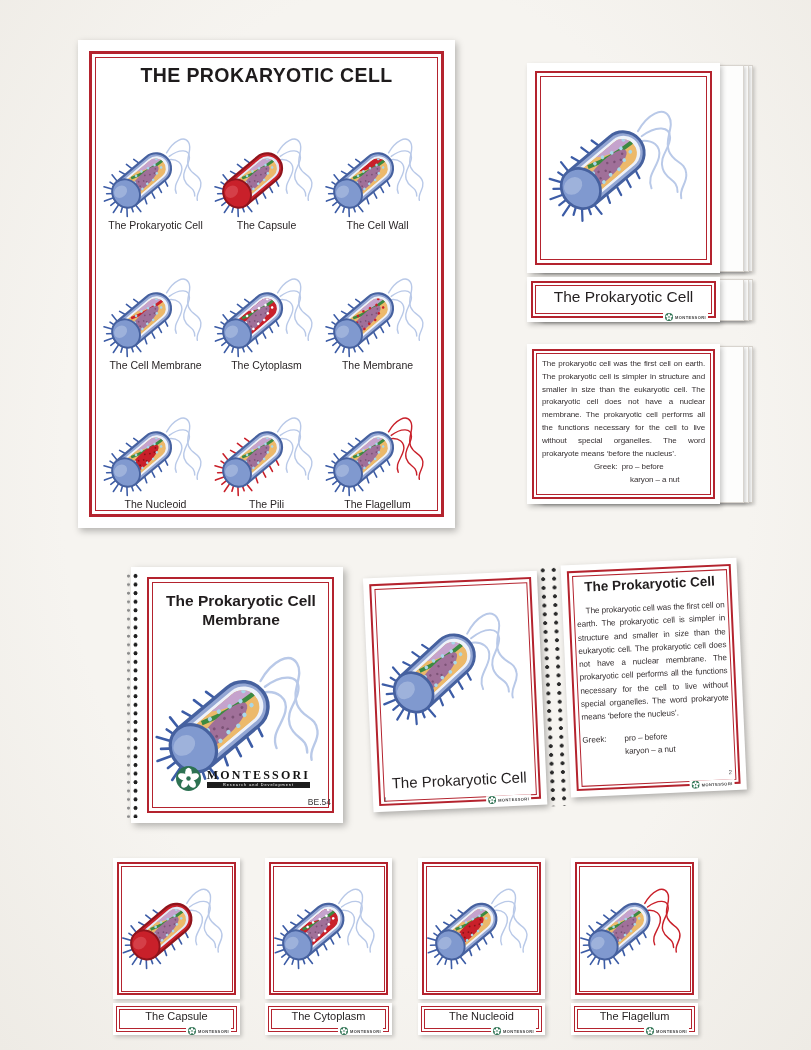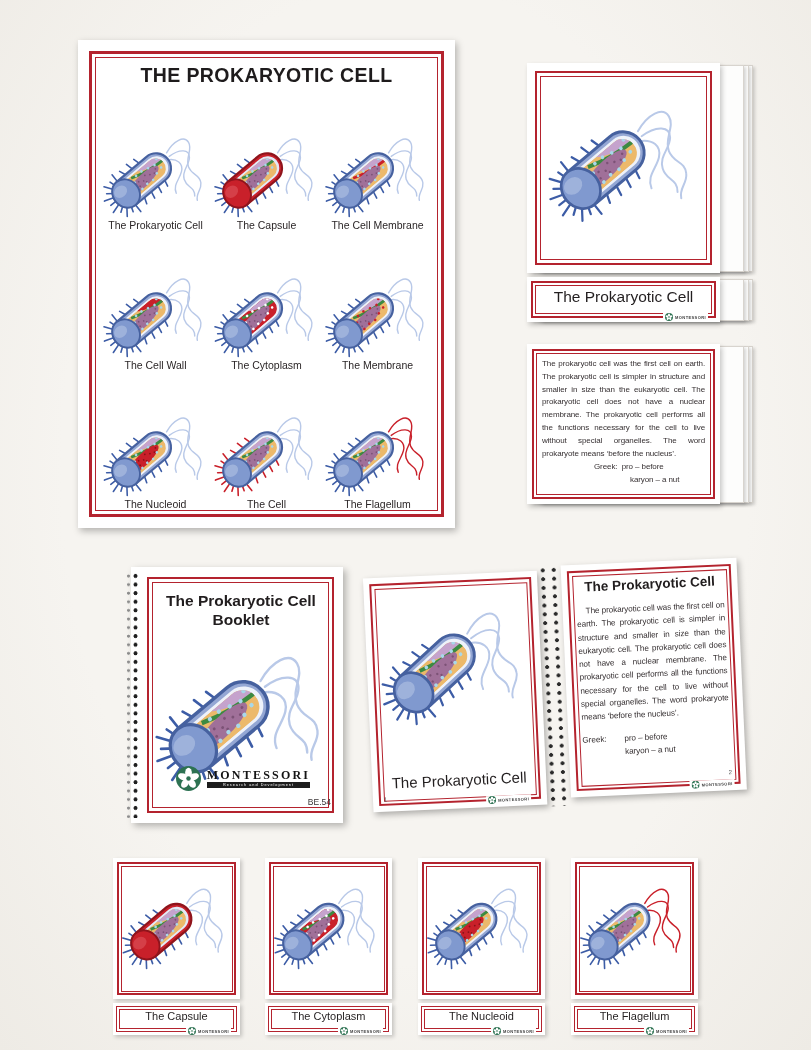--- a/index.html
+++ b/index.html
@@ -294,20 +294,93 @@
                   <line x1="0" y1="-16" x2="-2" y2="-25"></line>
                   <line x1="10" y1="-16" x2="8" y2="-24"></line>
                   <line x1="-10" y1="16" x2="-13" y2="24"></line>
                   <line x1="0" y1="16" x2="-2" y2="25"></line>
                   <line x1="10" y1="16" x2="8" y2="25"></line>
                   <line x1="20" y1="16" x2="18" y2="24"></line>
                 </g>
     <rect x="-38" y="-17" width="76" height="34" rx="17" fill="#94a7d4" stroke="#46619f" stroke-width="2.4"></rect>
     <rect x="-34.5" y="-13.4" width="69.5" height="26.8" rx="13.4" fill="#eef2fa"></rect>
     <defs>
+                  <clipPath id="cp2">
+                    <rect x="-32" y="-11.5" width="64" height="23" rx="11.5"></rect>
+                  </clipPath>
+                </defs>
+    <g clip-path="url(#cp2)">
+      <rect x="-32" y="-11.5" width="64" height="23" fill="#ecb96b"></rect>
+      <path d="M2,-11.5 L32,-11.5 L32,-1 C18,-3.5 7,-7.5 2,-11.5 Z" fill="#c9202a"></path>
+      <path d="M-8,-9.5 C6,-4.5 20,-2.5 32,-2.2" stroke="#3c8a41" stroke-width="3.2" fill="none"></path>
+      <ellipse cx="1" cy="1.5" rx="23" ry="6.8" fill="#a07099" transform="rotate(-4 1 1.5)"></ellipse>
+      <circle cx="-14" cy="1" r="1" fill="#7c5276"></circle>
+                  <circle cx="-9" cy="3" r="1" fill="#7c5276"></circle>
+                  <circle cx="-4" cy="-1" r="1" fill="#7c5276"></circle>
+                  <circle cx="1" cy="2" r="1" fill="#7c5276"></circle>
+                  <circle cx="6" cy="-2" r="1" fill="#7c5276"></circle>
+                  <circle cx="11" cy="1" r="1" fill="#7c5276"></circle>
+                  <circle cx="16" cy="3" r="1" fill="#7c5276"></circle>
+                  <circle cx="20" cy="0" r="1" fill="#7c5276"></circle>
+                  <circle cx="-6" cy="4" r="1" fill="#7c5276"></circle>
+                  <circle cx="3" cy="5" r="1" fill="#7c5276"></circle>
+                  <circle cx="-16" cy="7" r="1.5" fill="#a8d8ea"></circle>
+                  <circle cx="-12" cy="-6" r="1.5" fill="#a8d8ea"></circle>
+                  <circle cx="-6" cy="8" r="1.5" fill="#a8d8ea"></circle>
+                  <circle cx="-2" cy="-8" r="1.5" fill="#a8d8ea"></circle>
+                  <circle cx="2" cy="7" r="1.5" fill="#a8d8ea"></circle>
+                  <circle cx="6" cy="-8" r="1.5" fill="#a8d8ea"></circle>
+                  <circle cx="10" cy="8" r="1.5" fill="#a8d8ea"></circle>
+                  <circle cx="14" cy="-6" r="1.5" fill="#a8d8ea"></circle>
+                  <circle cx="18" cy="5" r="1.5" fill="#a8d8ea"></circle>
+                  <circle cx="22" cy="-4" r="1.5" fill="#a8d8ea"></circle>
+                  <circle cx="26" cy="3" r="1.5" fill="#a8d8ea"></circle>
+                  <circle cx="-20" cy="2" r="1.5" fill="#a8d8ea"></circle>
+                  <circle cx="28" cy="-8" r="1.5" fill="#a8d8ea"></circle>
+                  <circle cx="-8" cy="-3" r="1.5" fill="#a8d8ea"></circle>
+    </g>
+    <ellipse cx="-23.5" cy="0" rx="15" ry="17" fill="#8099cf" stroke="#46619f" stroke-width="2.2"></ellipse>
+    <ellipse cx="-27" cy="-5.5" rx="8" ry="6.5" fill="#b6c6e6" opacity="0.55"></ellipse>
+  </g>
+            </svg>
+          </div>
+        <figcaption>The Cell Wall</figcaption>
+      </figure>
+      <figure class="pcell">
+        <div class="cellimg">
+            <svg viewBox="0 0 120 100" xmlns="http://www.w3.org/2000/svg">
+  <g fill="none" stroke="#b9c9e8" stroke-width="1.6" stroke-linecap="round">
+    <path d="M72,26 C80,12 92,6 97,14 C102,22 93,32 97,42 C101,52 110,50 111,60 C112,68 105,72 107,80"></path>
+    <path d="M75,30 C87,21 98,22 98,31 C98,40 89,46 92,56 C95,66 104,64 104,75"></path>
+    <path d="M73,34 C84,32 91,38 89,47 C87,56 79,62 83,72"></path>
+  </g>
+  <g transform="translate(44,57) rotate(-40)">
+    <g stroke="#3c5ca6" stroke-width="1.8" stroke-linecap="round">
+                  <line x1="-23.5" y1="13.0" x2="-23.9" y2="26.5"></line>
+                  <line x1="-27.4" y1="12.2" x2="-30.7" y2="21.1"></line>
+                  <line x1="-31.0" y1="10.2" x2="-39.3" y2="20.9"></line>
+                  <line x1="-33.8" y1="7.3" x2="-41.7" y2="12.6"></line>
+                  <line x1="-35.5" y1="3.6" x2="-48.5" y2="7.3"></line>
+                  <line x1="-36.0" y1="-0.5" x2="-45.5" y2="-0.8"></line>
+                  <line x1="-35.2" y1="-4.4" x2="-47.9" y2="-9.1"></line>
+                  <line x1="-33.2" y1="-8.0" x2="-40.7" y2="-13.9"></line>
+                  <line x1="-30.3" y1="-10.8" x2="-37.8" y2="-22.0"></line>
+                  <line x1="-26.6" y1="-12.5" x2="-29.2" y2="-21.6"></line>
+                  <line x1="-22.5" y1="-13.0" x2="-22.1" y2="-26.5"></line>
+                  <line x1="-10" y1="-16" x2="-13" y2="-24"></line>
+                  <line x1="0" y1="-16" x2="-2" y2="-25"></line>
+                  <line x1="10" y1="-16" x2="8" y2="-24"></line>
+                  <line x1="-10" y1="16" x2="-13" y2="24"></line>
+                  <line x1="0" y1="16" x2="-2" y2="25"></line>
+                  <line x1="10" y1="16" x2="8" y2="25"></line>
+                  <line x1="20" y1="16" x2="18" y2="24"></line>
+                </g>
+    <rect x="-38" y="-17" width="76" height="34" rx="17" fill="#94a7d4" stroke="#46619f" stroke-width="2.4"></rect>
+    <rect x="-34.5" y="-13.4" width="69.5" height="26.8" rx="13.4" fill="#eef2fa"></rect>
+    <defs>
                   <clipPath id="cp3">
                     <rect x="-32" y="-11.5" width="64" height="23" rx="11.5"></rect>
                   </clipPath>
                 </defs>
     <g clip-path="url(#cp3)">
       <rect x="-32" y="-11.5" width="64" height="23" fill="#ecb96b"></rect>
       <path d="M2,-11.5 L32,-11.5 L32,-1 C18,-3.5 7,-7.5 2,-11.5 Z" fill="#c5a3cd"></path>
       <path d="M-8,-9.5 C6,-4.5 20,-2.5 32,-2.2" stroke="#c9202a" stroke-width="3.2" fill="none"></path>
       <ellipse cx="1" cy="1.5" rx="23" ry="6.8" fill="#a07099" transform="rotate(-4 1 1.5)"></ellipse>
       <circle cx="-14" cy="1" r="1" fill="#7c5276"></circle>
@@ -367,93 +440,20 @@
                   <line x1="0" y1="-16" x2="-2" y2="-25"></line>
                   <line x1="10" y1="-16" x2="8" y2="-24"></line>
                   <line x1="-10" y1="16" x2="-13" y2="24"></line>
                   <line x1="0" y1="16" x2="-2" y2="25"></line>
                   <line x1="10" y1="16" x2="8" y2="25"></line>
                   <line x1="20" y1="16" x2="18" y2="24"></line>
                 </g>
     <rect x="-38" y="-17" width="76" height="34" rx="17" fill="#94a7d4" stroke="#46619f" stroke-width="2.4"></rect>
     <rect x="-34.5" y="-13.4" width="69.5" height="26.8" rx="13.4" fill="#eef2fa"></rect>
     <defs>
-                  <clipPath id="cp2">
-                    <rect x="-32" y="-11.5" width="64" height="23" rx="11.5"></rect>
-                  </clipPath>
-                </defs>
-    <g clip-path="url(#cp2)">
-      <rect x="-32" y="-11.5" width="64" height="23" fill="#ecb96b"></rect>
-      <path d="M2,-11.5 L32,-11.5 L32,-1 C18,-3.5 7,-7.5 2,-11.5 Z" fill="#c9202a"></path>
-      <path d="M-8,-9.5 C6,-4.5 20,-2.5 32,-2.2" stroke="#3c8a41" stroke-width="3.2" fill="none"></path>
-      <ellipse cx="1" cy="1.5" rx="23" ry="6.8" fill="#a07099" transform="rotate(-4 1 1.5)"></ellipse>
-      <circle cx="-14" cy="1" r="1" fill="#7c5276"></circle>
-                  <circle cx="-9" cy="3" r="1" fill="#7c5276"></circle>
-                  <circle cx="-4" cy="-1" r="1" fill="#7c5276"></circle>
-                  <circle cx="1" cy="2" r="1" fill="#7c5276"></circle>
-                  <circle cx="6" cy="-2" r="1" fill="#7c5276"></circle>
-                  <circle cx="11" cy="1" r="1" fill="#7c5276"></circle>
-                  <circle cx="16" cy="3" r="1" fill="#7c5276"></circle>
-                  <circle cx="20" cy="0" r="1" fill="#7c5276"></circle>
-                  <circle cx="-6" cy="4" r="1" fill="#7c5276"></circle>
-                  <circle cx="3" cy="5" r="1" fill="#7c5276"></circle>
-                  <circle cx="-16" cy="7" r="1.5" fill="#a8d8ea"></circle>
-                  <circle cx="-12" cy="-6" r="1.5" fill="#a8d8ea"></circle>
-                  <circle cx="-6" cy="8" r="1.5" fill="#a8d8ea"></circle>
-                  <circle cx="-2" cy="-8" r="1.5" fill="#a8d8ea"></circle>
-                  <circle cx="2" cy="7" r="1.5" fill="#a8d8ea"></circle>
-                  <circle cx="6" cy="-8" r="1.5" fill="#a8d8ea"></circle>
-                  <circle cx="10" cy="8" r="1.5" fill="#a8d8ea"></circle>
-                  <circle cx="14" cy="-6" r="1.5" fill="#a8d8ea"></circle>
-                  <circle cx="18" cy="5" r="1.5" fill="#a8d8ea"></circle>
-                  <circle cx="22" cy="-4" r="1.5" fill="#a8d8ea"></circle>
-                  <circle cx="26" cy="3" r="1.5" fill="#a8d8ea"></circle>
-                  <circle cx="-20" cy="2" r="1.5" fill="#a8d8ea"></circle>
-                  <circle cx="28" cy="-8" r="1.5" fill="#a8d8ea"></circle>
-                  <circle cx="-8" cy="-3" r="1.5" fill="#a8d8ea"></circle>
-    </g>
-    <ellipse cx="-23.5" cy="0" rx="15" ry="17" fill="#8099cf" stroke="#46619f" stroke-width="2.2"></ellipse>
-    <ellipse cx="-27" cy="-5.5" rx="8" ry="6.5" fill="#b6c6e6" opacity="0.55"></ellipse>
-  </g>
-            </svg>
-          </div>
-        <figcaption>The Cell Wall</figcaption>
-      </figure>
-      <figure class="pcell">
-        <div class="cellimg">
-            <svg viewBox="0 0 120 100" xmlns="http://www.w3.org/2000/svg">
-  <g fill="none" stroke="#b9c9e8" stroke-width="1.6" stroke-linecap="round">
-    <path d="M72,26 C80,12 92,6 97,14 C102,22 93,32 97,42 C101,52 110,50 111,60 C112,68 105,72 107,80"></path>
-    <path d="M75,30 C87,21 98,22 98,31 C98,40 89,46 92,56 C95,66 104,64 104,75"></path>
-    <path d="M73,34 C84,32 91,38 89,47 C87,56 79,62 83,72"></path>
-  </g>
-  <g transform="translate(44,57) rotate(-40)">
-    <g stroke="#3c5ca6" stroke-width="1.8" stroke-linecap="round">
-                  <line x1="-23.5" y1="13.0" x2="-23.9" y2="26.5"></line>
-                  <line x1="-27.4" y1="12.2" x2="-30.7" y2="21.1"></line>
-                  <line x1="-31.0" y1="10.2" x2="-39.3" y2="20.9"></line>
-                  <line x1="-33.8" y1="7.3" x2="-41.7" y2="12.6"></line>
-                  <line x1="-35.5" y1="3.6" x2="-48.5" y2="7.3"></line>
-                  <line x1="-36.0" y1="-0.5" x2="-45.5" y2="-0.8"></line>
-                  <line x1="-35.2" y1="-4.4" x2="-47.9" y2="-9.1"></line>
-                  <line x1="-33.2" y1="-8.0" x2="-40.7" y2="-13.9"></line>
-                  <line x1="-30.3" y1="-10.8" x2="-37.8" y2="-22.0"></line>
-                  <line x1="-26.6" y1="-12.5" x2="-29.2" y2="-21.6"></line>
-                  <line x1="-22.5" y1="-13.0" x2="-22.1" y2="-26.5"></line>
-                  <line x1="-10" y1="-16" x2="-13" y2="-24"></line>
-                  <line x1="0" y1="-16" x2="-2" y2="-25"></line>
-                  <line x1="10" y1="-16" x2="8" y2="-24"></line>
-                  <line x1="-10" y1="16" x2="-13" y2="24"></line>
-                  <line x1="0" y1="16" x2="-2" y2="25"></line>
-                  <line x1="10" y1="16" x2="8" y2="25"></line>
-                  <line x1="20" y1="16" x2="18" y2="24"></line>
-                </g>
-    <rect x="-38" y="-17" width="76" height="34" rx="17" fill="#94a7d4" stroke="#46619f" stroke-width="2.4"></rect>
-    <rect x="-34.5" y="-13.4" width="69.5" height="26.8" rx="13.4" fill="#eef2fa"></rect>
-    <defs>
                   <clipPath id="cp4">
                     <rect x="-32" y="-11.5" width="64" height="23" rx="11.5"></rect>
                   </clipPath>
                 </defs>
     <g clip-path="url(#cp4)">
       <rect x="-32" y="-11.5" width="64" height="23" fill="#c9202a"></rect>
       <path d="M2,-11.5 L32,-11.5 L32,-1 C18,-3.5 7,-7.5 2,-11.5 Z" fill="#c5a3cd"></path>
       <path d="M-8,-9.5 C6,-4.5 20,-2.5 32,-2.2" stroke="#3c8a41" stroke-width="3.2" fill="none"></path>
       <ellipse cx="1" cy="1.5" rx="23" ry="6.8" fill="#a07099" transform="rotate(-4 1 1.5)"></ellipse>
       <circle cx="-14" cy="1" r="1" fill="#7c5276"></circle>
@@ -698,21 +698,21 @@
                   <circle cx="26" cy="3" r="1.5" fill="#a8d8ea"></circle>
                   <circle cx="-20" cy="2" r="1.5" fill="#a8d8ea"></circle>
                   <circle cx="28" cy="-8" r="1.5" fill="#a8d8ea"></circle>
                   <circle cx="-8" cy="-3" r="1.5" fill="#a8d8ea"></circle>
     </g>
     <ellipse cx="-23.5" cy="0" rx="15" ry="17" fill="#8099cf" stroke="#46619f" stroke-width="2.2"></ellipse>
     <ellipse cx="-27" cy="-5.5" rx="8" ry="6.5" fill="#b6c6e6" opacity="0.55"></ellipse>
   </g>
             </svg>
           </div>
-        <figcaption>The Cell</figcaption>
+        <figcaption>The Pili</figcaption>
       </figure>
       <figure class="pcell">
         <div class="cellimg">
             <svg viewBox="0 0 120 100" xmlns="http://www.w3.org/2000/svg">
   <g fill="none" stroke="#c9202a" stroke-width="1.6" stroke-linecap="round">
     <path d="M72,26 C80,12 92,6 97,14 C102,22 93,32 97,42 C101,52 110,50 111,60 C112,68 105,72 107,80"></path>
     <path d="M75,30 C87,21 98,22 98,31 C98,40 89,46 92,56 C95,66 104,64 104,75"></path>
     <path d="M73,34 C84,32 91,38 89,47 C87,56 79,62 83,72"></path>
   </g>
   <g transform="translate(44,57) rotate(-40)">
@@ -903,21 +903,21 @@
       </div>
     </div>
   </section>
 
   <section class="abs cover">
     <div class="spiral"></div>
     <div class="rb-o"></div>
     <div class="rb-i"></div>
     <div class="cover-title">
       <div>The Prokaryotic Cell</div>
-      <div>Booklet</div>
+      <div>Membrane</div>
     </div>
     <div class="cellimg">
         <svg viewBox="0 0 120 100" xmlns="http://www.w3.org/2000/svg">
   <g fill="none" stroke="#b9c9e8" stroke-width="1.6" stroke-linecap="round">
     <path d="M72,26 C80,12 92,6 97,14 C102,22 93,32 97,42 C101,52 110,50 111,60 C112,68 105,72 107,80"></path>
     <path d="M75,30 C87,21 98,22 98,31 C98,40 89,46 92,56 C95,66 104,64 104,75"></path>
     <path d="M73,34 C84,32 91,38 89,47 C87,56 79,62 83,72"></path>
   </g>
   <g transform="translate(44,57) rotate(-40)">
     <g stroke="#3c5ca6" stroke-width="1.8" stroke-linecap="round">

